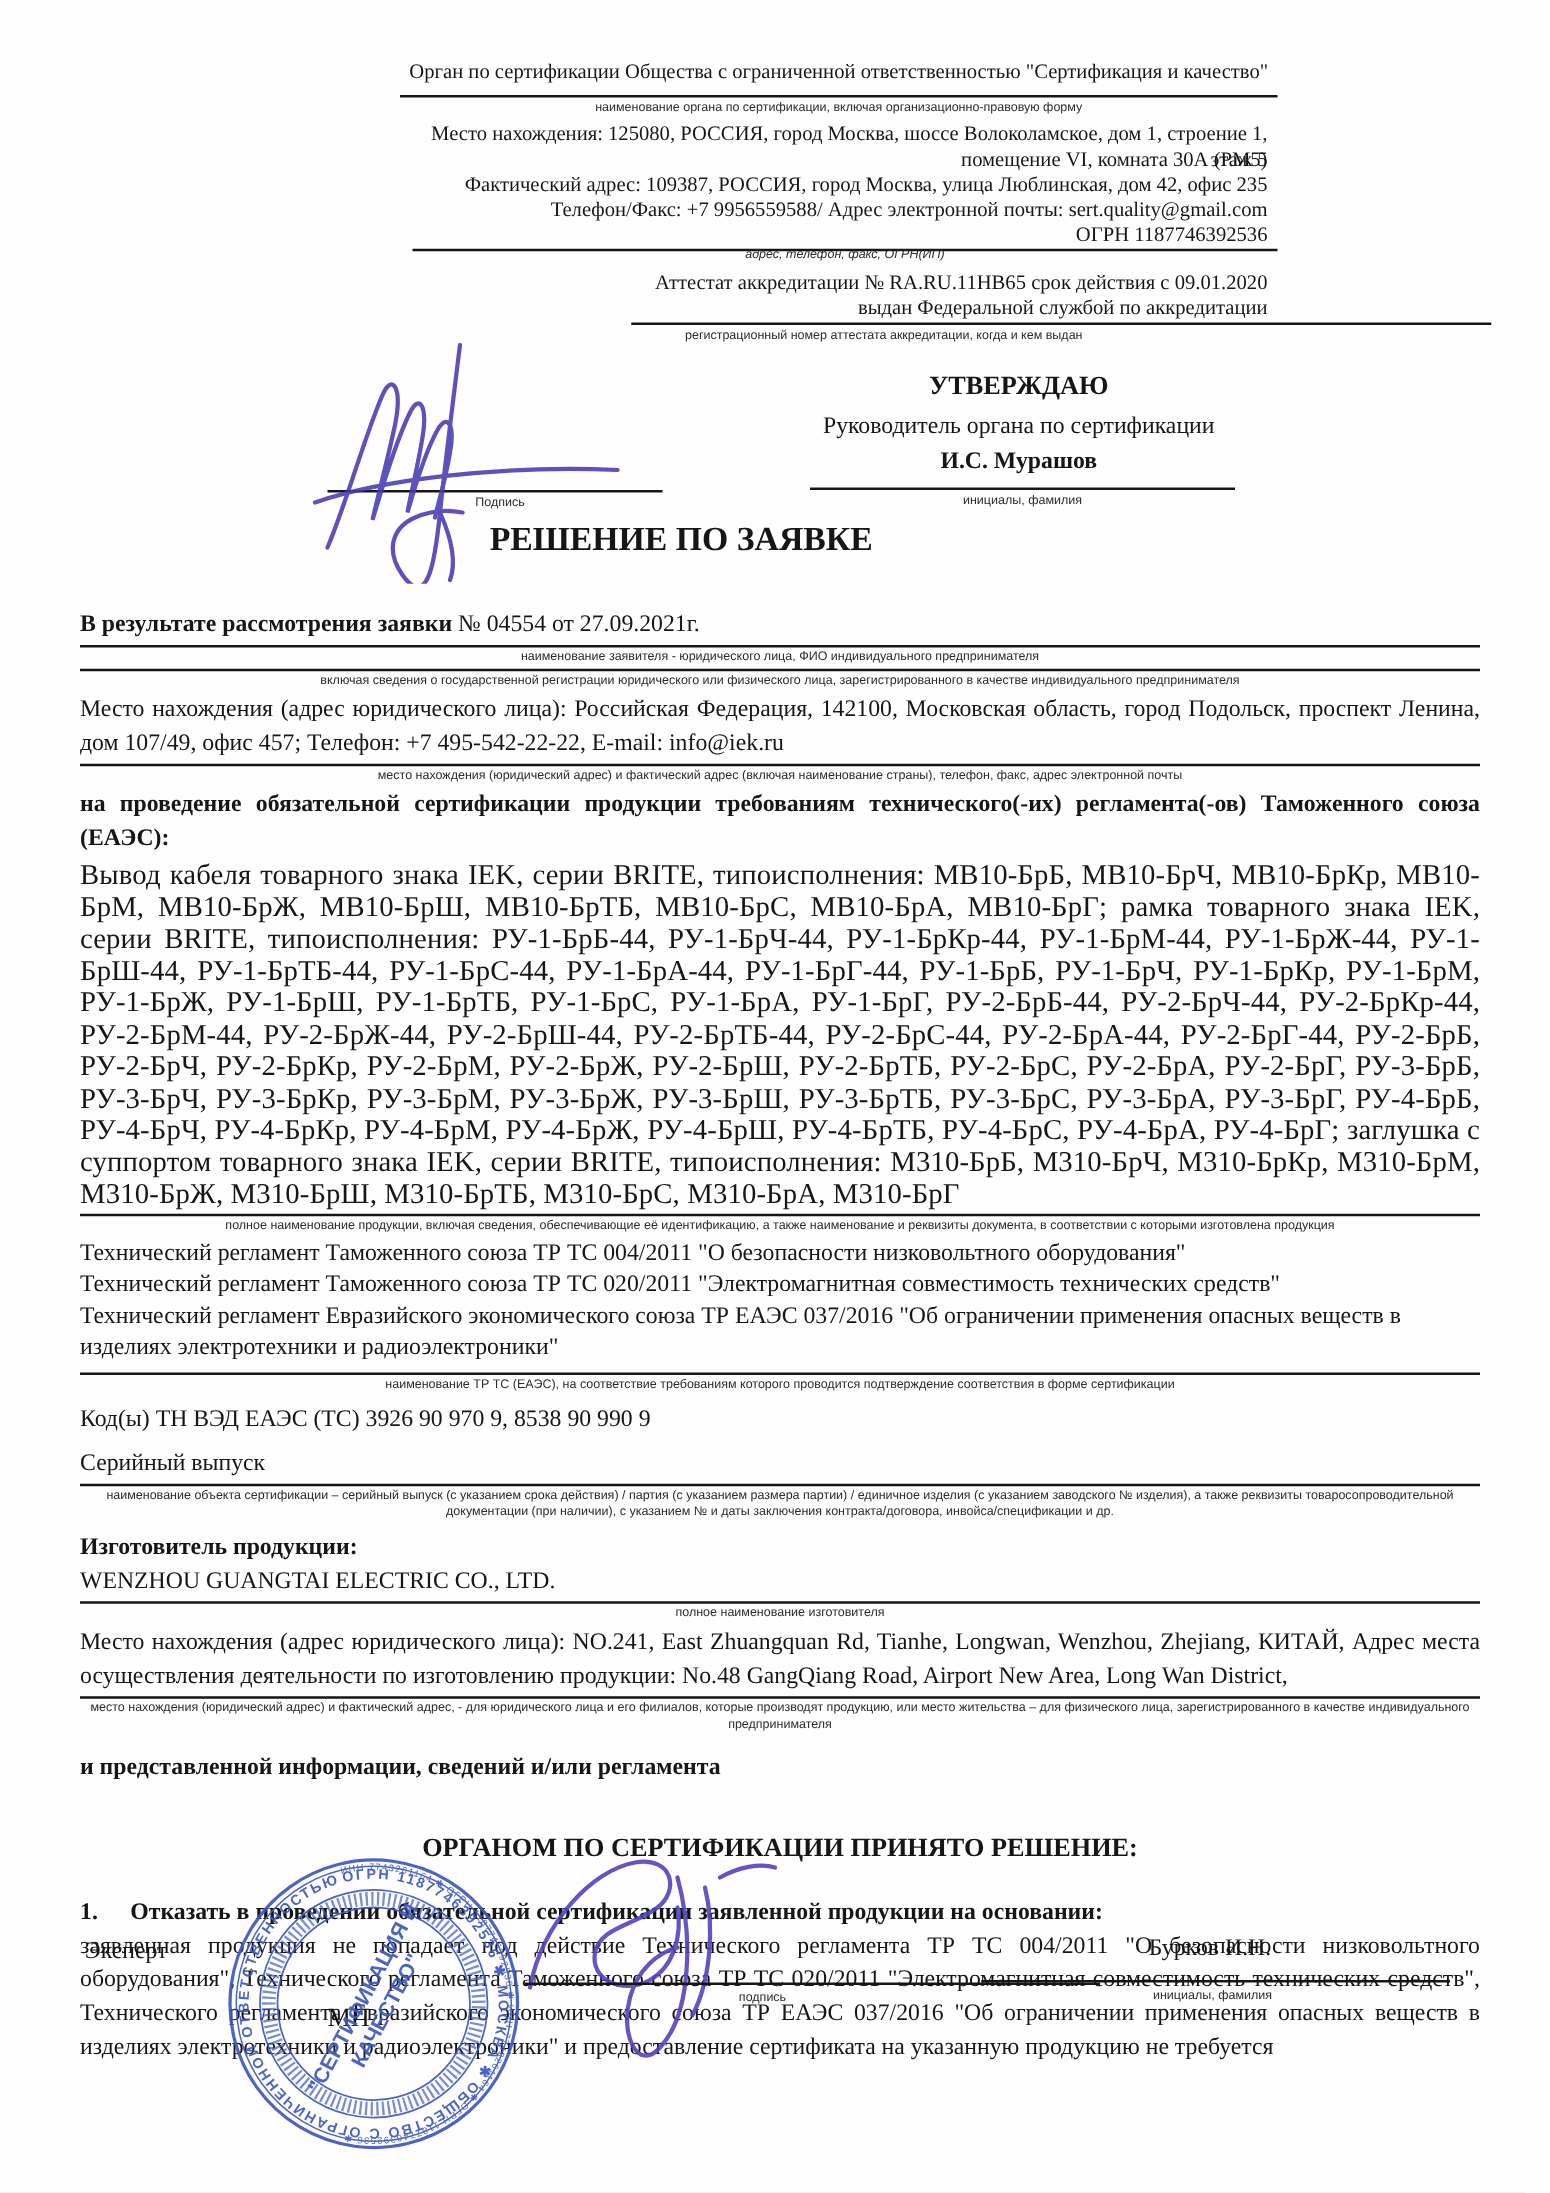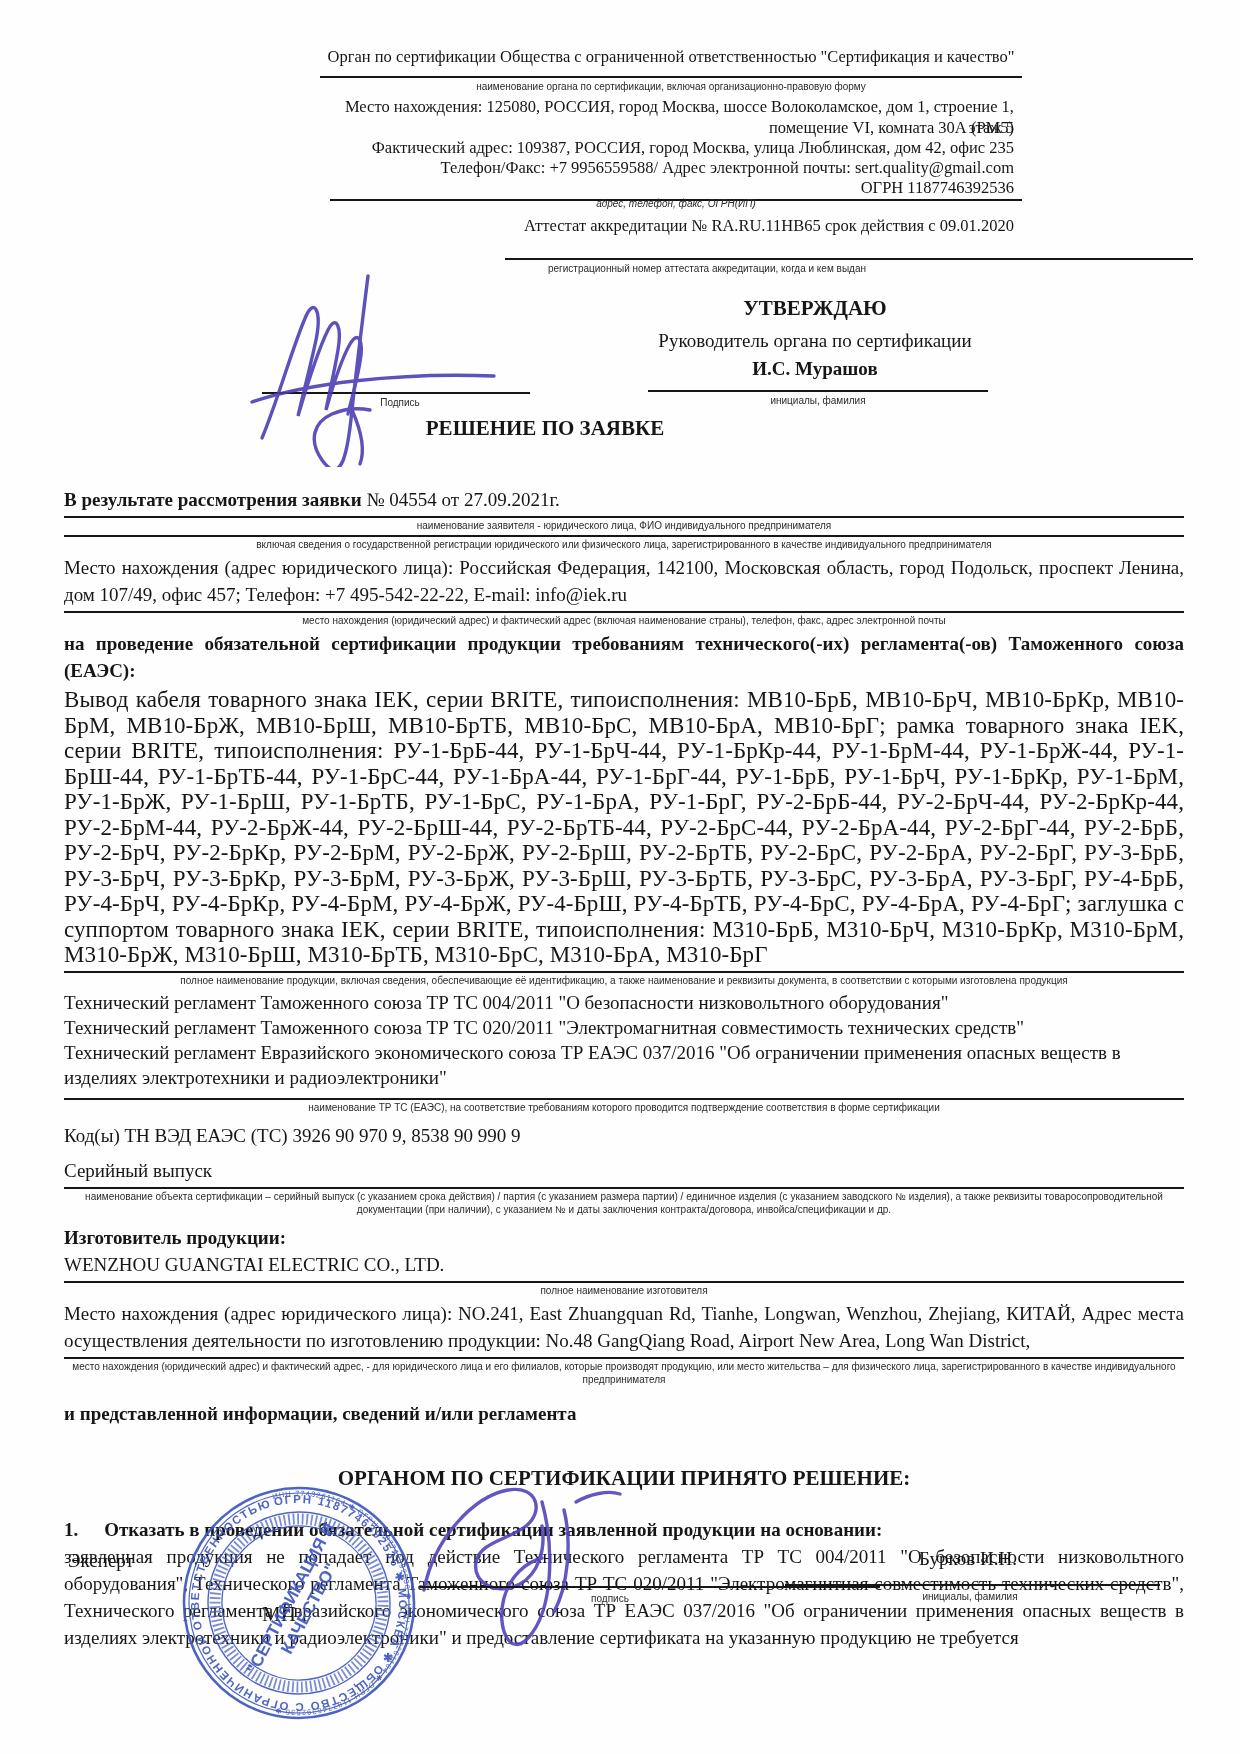--- a/index.html
+++ b/index.html
@@ -34,41 +34,42 @@
   <div class="abs hdr rt" style="left:320px;top:96px;width:694px;">Место нахождения: 125080, РОССИЯ, город Москва, шоссе Волоколамское, дом 1, строение 1, этаж 5</div>
   <div class="abs hdr rt" style="left:320px;top:117px;width:694px;">помещение VI, комната 30А (РМ5)</div>
   <div class="abs hdr rt" style="left:320px;top:137px;width:694px;">Фактический адрес: 109387, РОССИЯ, город Москва, улица Люблинская, дом 42, офис 235</div>
   <div class="abs hdr rt" style="left:320px;top:157px;width:694px;">Телефон/Факс: +7 9956559588/ Адрес электронной почты: sert.quality@gmail.com</div>
   <div class="abs hdr rt" style="left:320px;top:177px;width:694px;">ОГРН 1187746392536</div>
 
   <div class="abs rule" style="left:330px;top:199px;width:692px;"></div>
   <div class="abs cap" style="left:330px;top:197px;width:692px;font-style:italic;">адрес, телефон, факс, ОГРН(ИП)</div>
 
   <div class="abs hdr rt" style="left:400px;top:215px;width:614px;">Аттестат аккредитации № RA.RU.11НВ65 срок действия с 09.01.2020</div>
+  <div class="abs hdr rt" style="left:400px;top:235px;width:614px;">выдан Федеральной службой по аккредитации</div>
   <div class="abs rule" style="left:505px;top:258px;width:688px;"></div>
   <div class="abs cap" style="left:400px;top:262px;width:614px;">регистрационный номер аттестата аккредитации, когда и кем выдан</div>
 
   <div class="abs ct b" style="left:640px;top:296px;width:350px;font-size:21px;">УТВЕРЖДАЮ</div>
   <div class="abs ct" style="left:640px;top:330px;width:350px;font-size:19px;">Руководитель органа по сертификации</div>
   <div class="abs ct b" style="left:640px;top:358px;width:350px;font-size:19px;">И.С. Мурашов</div>
   <div class="abs rule" style="left:648px;top:390px;width:340px;"></div>
   <div class="abs cap" style="left:648px;top:394px;width:340px;">инициалы, фамилия</div>
 
   <div class="abs rule" style="left:262px;top:392px;width:268px;"></div>
   <div class="abs cap" style="left:330px;top:396px;width:140px;">Подпись</div>
   <svg class="abs" style="left:248px;top:252px;" width="256" height="215" viewBox="0 0 256 215">
     <g fill="none" stroke="#473ab2" stroke-width="3.4" stroke-linecap="round" opacity="0.88">
       <path d="M14,186 C30,148 44,96 58,64 C66,46 74,58 68,88 C62,116 54,146 50,164 C60,130 72,94 80,78 C88,62 94,74 90,98 C86,122 80,146 78,158 C86,130 94,106 102,92 C110,78 116,88 112,110 C108,134 102,152 100,162"></path>
       <path d="M120,24 C114,72 108,120 104,158 C100,198 94,236 74,208 C60,188 66,170 84,162 C98,156 112,156 122,158"></path>
       <path d="M4,150 C56,132 150,120 246,124"></path>
       <path d="M104,158 C112,176 118,196 112,212"></path>
     </g>
   </svg>
 
-  <div class="abs ct b" style="left:370px;top:416px;width:350px;font-size:21px;">РЕШЕНИЕ ПО ЗАЯВКЕ</div>
+  <div class="abs ct b" style="left:370px;top:416px;width:350px;font-size:27px;">РЕШЕНИЕ ПО ЗАЯВКЕ</div>
 
   <div class="abs body-flow" style="left:64px;top:486px;width:1120px;">
 
     <p><span class="b">В результате рассмотрения заявки</span><span> № 04554 от 27.09.2021г.</span></p>
 
     <div class="rule"></div>
     <div class="cap">наименование заявителя - юридического лица, ФИО индивидуального предпринимателя</div>
 
     <div class="rule"></div>
     <div class="cap">включая сведения о государственной регистрации юридического или физического лица, зарегистрированного в качестве индивидуального предпринимателя</div>

